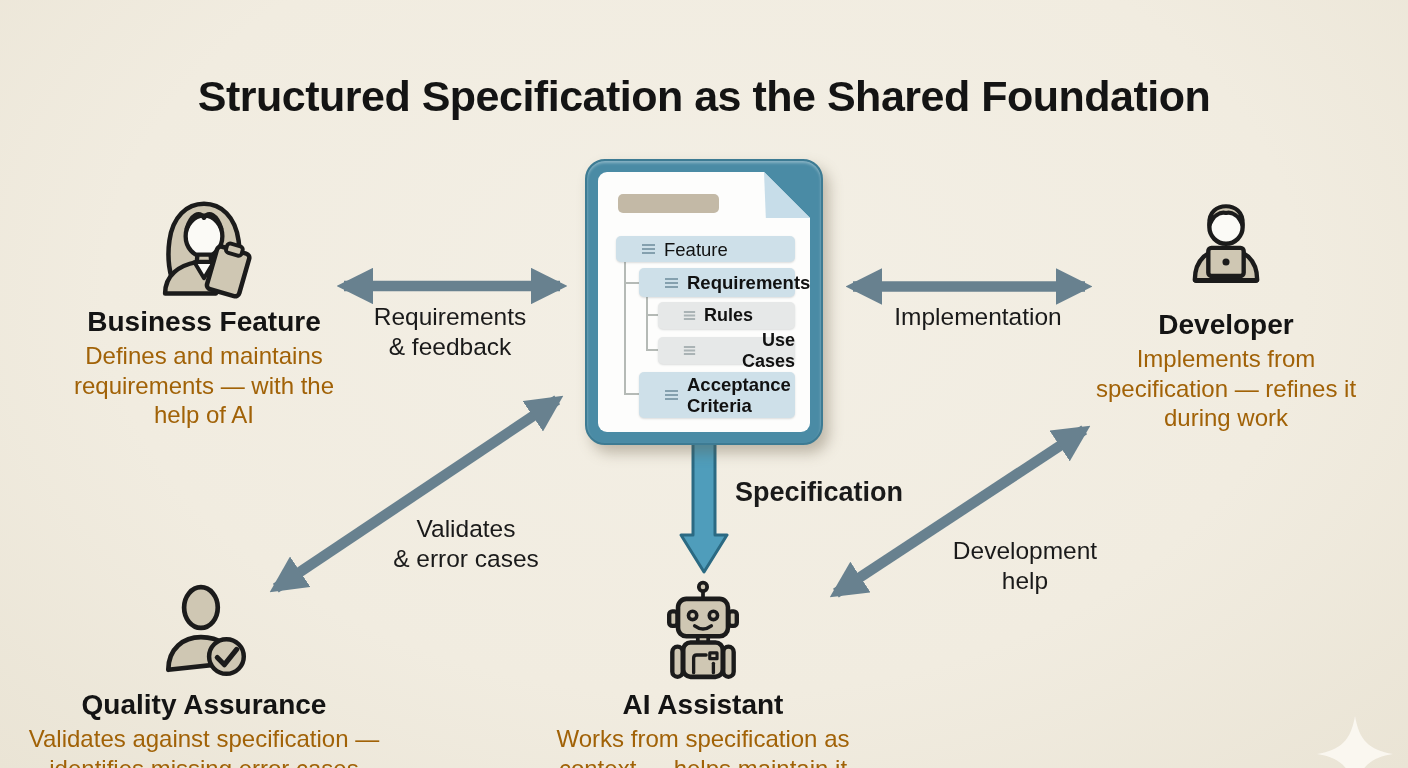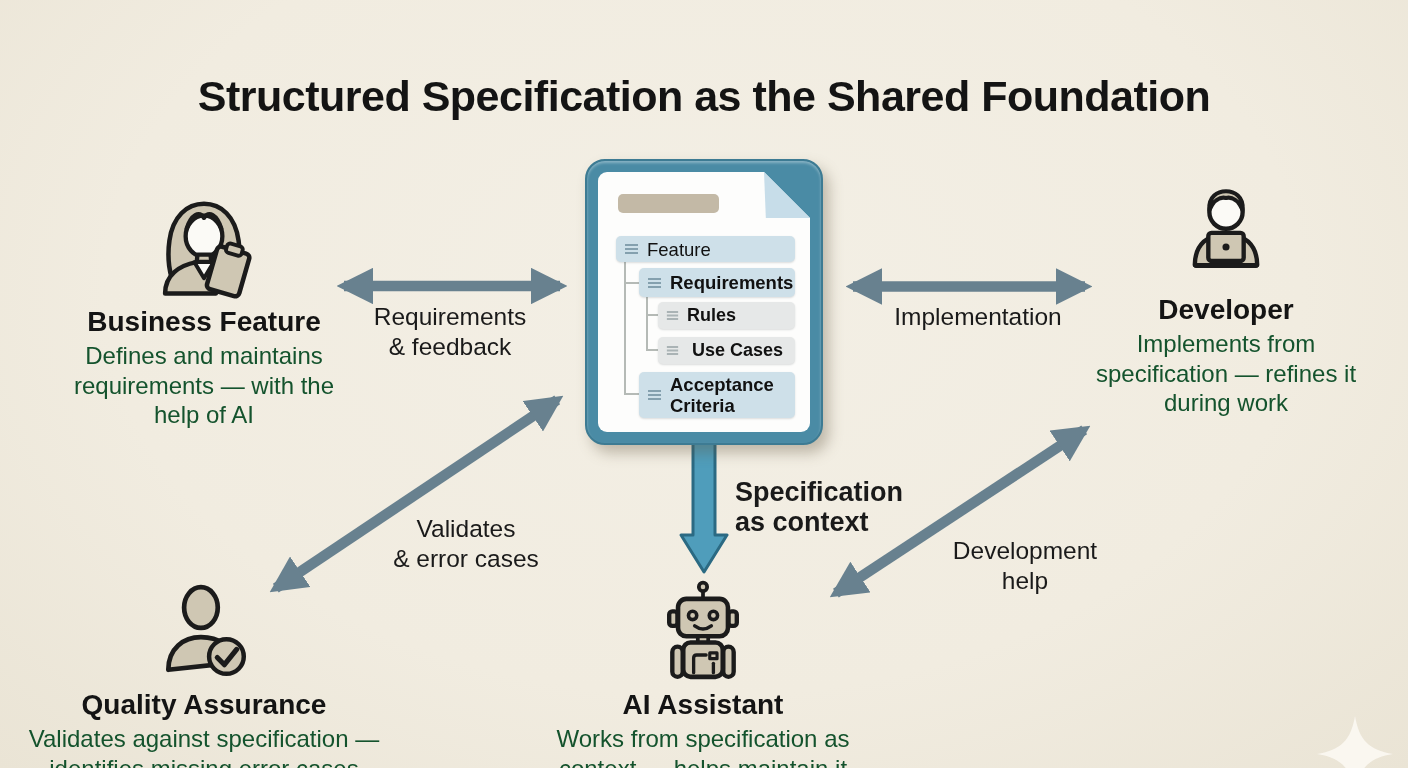--- a/index.html
+++ b/index.html
@@ -35,38 +35,38 @@
     box-shadow:6px 8px 14px rgba(95,84,60,.35), inset 0 2px 3px rgba(255,255,255,.35);
   }
   .doc-page{position:absolute;left:11px;top:11px;right:11px;bottom:11px;background:#fdfdfc;border-radius:9px;}
   .doc-corner-cover{position:absolute;right:11px;top:11px;width:46px;height:46px;background:var(--document-frame,#4a8ba5);clip-path:polygon(0 0,100% 0,100% 100%);}
   .doc-fold{position:absolute;right:11px;top:11px;width:46px;height:46px;background:var(--document-fold,#c7dde9);clip-path:polygon(0 0,100% 100%,4% 100%);}
   .doc-titlebar{position:absolute;left:31px;top:33px;width:101px;height:19px;border-radius:5px;background:var(--placeholder-bar,#c3b9a6);}
 
   .tree-line{position:absolute;background:#b5bab6;}
 
   .tree-row{
-    position:absolute;display:flex;align-items:center;gap:8px;padding-left:8px;box-sizing:border-box;
+    position:absolute;display:flex;align-items:center;gap:8px;padding-left:25px;box-sizing:border-box;
     border-radius:5px;box-shadow:0 1px 2px rgba(60,70,80,.18);
     font-size:18.5px;color:#111;
   }
   .tree-row.blue{background:var(--row-blue,#cee0e9);}
-  .tree-row.gray{background:var(--row-gray,#e6e8e8);font-size:18px;}
+  .tree-row.gray{background:var(--row-gray,#e6e8e8);font-size:18px;text-align:right;}
   .tree-row.w500{font-weight:500;}
   .tree-row.w700{font-weight:700;}
   .tree-row .row-label{line-height:21px;}
   .list-glyph{flex:0 0 auto;}
   .list-glyph.blue path{stroke:#84a0ae;}
   .list-glyph.gray path{stroke:#aab3b5;}
 
   
   .role{position:absolute;text-align:center;z-index:2;}
   .role-icon{display:block;margin:0 auto;}
   .role-title{font-size:28px;font-weight:700;color:#141414;margin-top:3px;}
-  .role-desc{font-size:24px;line-height:29.5px;color:#14532d;margin:3px auto 0 auto;}
+  .role-desc{font-size:24px;line-height:29.5px;color:#a16207;margin:3px auto 0 auto;}
   .icon-stroke{stroke:#1b1b1b;stroke-linecap:round;stroke-linejoin:round;}
   .icon-fill{fill:var(--icon-fill,#cfc7b3);}
   .icon-white{fill:#fbfaf6;}
 
   .sparkle{position:absolute;left:1315px;top:670px;z-index:0;}
 </style>
 </head>
 <body>
 
 <div class="stage">
@@ -100,21 +100,20 @@
   <div class="conn-label" style="left:346px;top:470px;width:240px;">
     <div>Validates</div>
     <div>&amp; error cases</div>
   </div>
   <div class="conn-label" style="left:905px;top:492px;width:240px;">
     <div>Development</div>
     <div>help</div>
   </div>
   <div class="conn-label bold" style="left:735px;top:434px;width:210px;">
     <div>Specification</div>
-    <div>as context</div>
   </div>
 
   <div class="doc-frame">
     <div class="doc-page"></div>
     <div class="doc-corner-cover"></div>
     <div class="doc-fold"></div>
     <div class="doc-titlebar"></div>
 
     <div class="tree-line" style="left:37px;top:101px;width:2px;height:133px;"></div>
     <div class="tree-line" style="left:37px;top:121px;width:15px;height:2px;"></div>
@@ -165,21 +164,21 @@
       <path class="icon-white icon-stroke" stroke-width="3.6" d="M41,64 L50,79 L59,64 Z"></path>
       <g transform="rotate(16 72 72)">
         <rect class="icon-fill icon-stroke" stroke-width="4.2" x="57" y="52" width="31" height="41" rx="4"></rect>
         <rect class="icon-fill icon-stroke" stroke-width="3.6" x="65" y="47" width="15" height="9" rx="3"></rect>
       </g>
     </svg>
     <div class="role-title">Business Feature</div>
     <div class="role-desc" style="width:296px;">Defines and maintains requirements — with the help of AI</div>
   </div>
 
-  <div class="role" style="left:1065px;top:137px;width:322px;">
+  <div class="role" style="left:1065px;top:152px;width:322px;">
     <svg class="role-icon" width="104" height="110" viewBox="0 0 100 100">
       <circle class="icon-white icon-stroke" stroke-width="4.2" cx="50" cy="27" r="16"></circle>
       <path class="icon-fill icon-stroke" stroke-width="4" d="M34,25 C33,12 42,7 50,7 C58,7 67,12 66,25 C62,16 56,12 50,13.5 C44,12 38,16 34,25 Z"></path>
       <path class="icon-fill icon-stroke" stroke-width="4.2" d="M20,78 C20,58 33,48 50,48 C67,48 80,58 80,78 Z"></path>
       <rect class="icon-fill icon-stroke" stroke-width="4.2" x="33" y="47" width="34" height="27" rx="3"></rect>
       <circle fill="#1b1b1b" cx="50" cy="60.5" r="3.4"></circle>
       <path fill="none" class="icon-stroke" stroke-width="4.6" d="M21,78.5 L79,78.5"></path>
     </svg>
     <div class="role-title">Developer</div>
     <div class="role-desc" style="width:268px;">Implements from specification — refines it during work</div>

